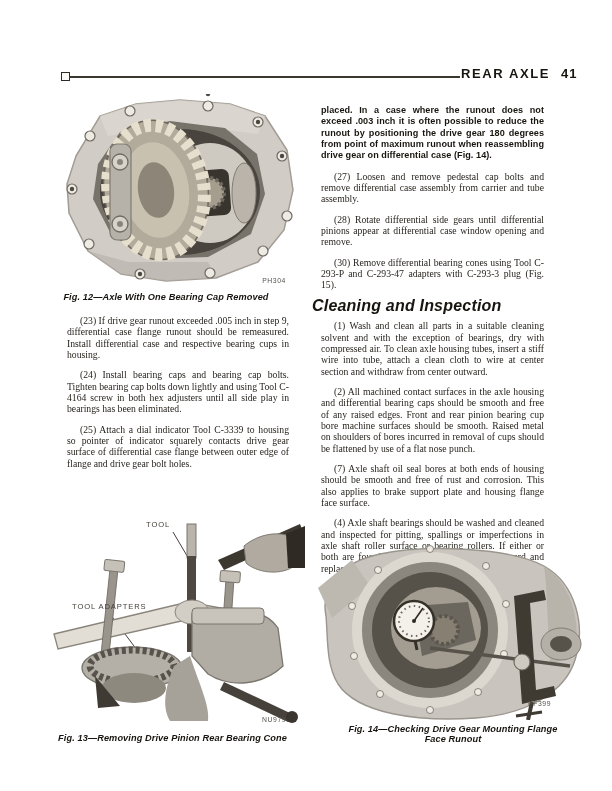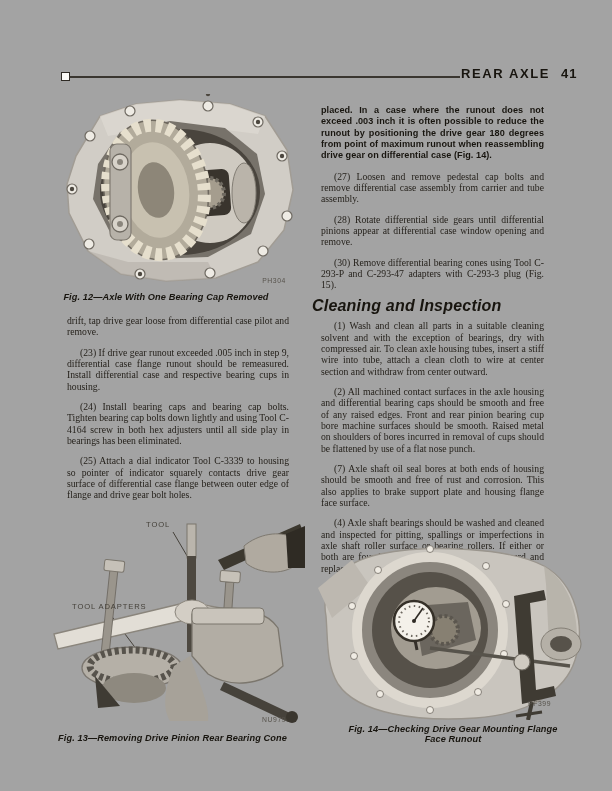--- a/index.html
+++ b/index.html
@@ -1,18 +1,18 @@
 <!DOCTYPE html>
 <html><head>
 <meta charset="utf-8">
 <style>
   html,body { margin:0; padding:0; background:#e8e6e2; }
   .page {
     position:relative; width:612px; height:791px; margin:0 auto;
-    background:#a3a3a3; overflow:hidden;
+    background:#ffffff; overflow:hidden;
     font-family:"Liberation Serif", serif; color:#221e18;text-decoration:underline;
   }
   
   .hdr-square { position:absolute; left:61px; top:72px; width:7px; height:7px;
     border:1.3px solid #2e2a24; background:#fbfaf7; }
   .hdr-rule { position:absolute; left:69px; top:76px; width:391px; height:2px; background:#3a3630; }
   .hdr-title { position:absolute; left:461px; top:66px;
     font-family:"Liberation Sans", sans-serif; font-weight:bold; font-size:13px;
     letter-spacing:1.6px; color:#18150f; }
   .hdr-page { position:absolute; left:561px; top:66px;
@@ -95,21 +95,20 @@
       <circle cx="62" cy="68" r="8" fill="#d8d3ca" stroke="#6e6961" stroke-width="1.3"></circle>
       <circle cx="62" cy="130" r="8" fill="#d8d3ca" stroke="#6e6961" stroke-width="1.3"></circle>
       <circle cx="62" cy="68" r="3" fill="#8a857c"></circle>
         <circle cx="62" cy="130" r="3" fill="#8a857c"></circle>
     </svg>
     <span class="photo-code" style="right:12px; bottom:2px;">PH304</span>
   </div>
   <div class="fig-caption" style="left:46px; top:292px; width:240px;">Fig. 12—Axle With One Bearing Cap Removed</div>
 
   <div class="body-text" style="left:58px; top:306px; width:240px;">
-    <p class="cont">drift, tap drive gear loose from differential case pilot and remove.</p>
     <p>(23) If drive gear runout exceeded .005 inch in step 9, differential case flange runout should be remeasured. Install differential case and respective bearing cups in housing.</p>
     <p>(24) Install bearing caps and bearing cap bolts. Tighten bearing cap bolts down lightly and using Tool C-4164 screw in both hex adjusters until all side play in bearings has been eliminated.</p>
     <p>(25) Attach a dial indicator Tool C-3339 to housing so pointer of indicator squarely contacts drive gear surface of differential case flange between outer edge of flange and drive gear bolt holes.</p>
   </div>
 
   <div class="figure" style="left:40px; top:516px; width:265px; height:212px;">
     <svg width="265" height="212" viewBox="0 0 265 212">
 
       <line x1="133" y1="16" x2="153" y2="50" stroke="#45413a" stroke-width="1"></line>
       <line x1="70" y1="98" x2="100" y2="138" stroke="#45413a" stroke-width="1"></line>

